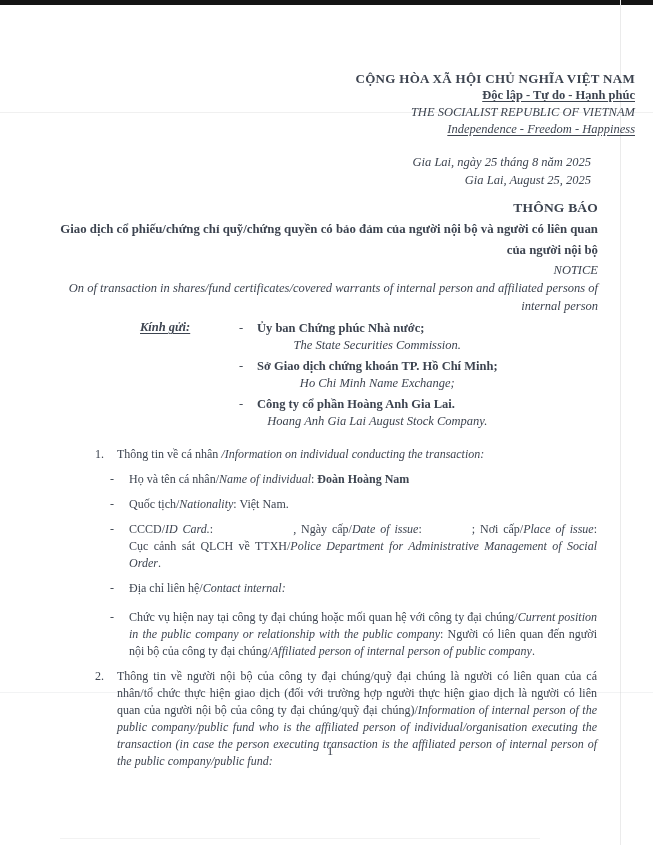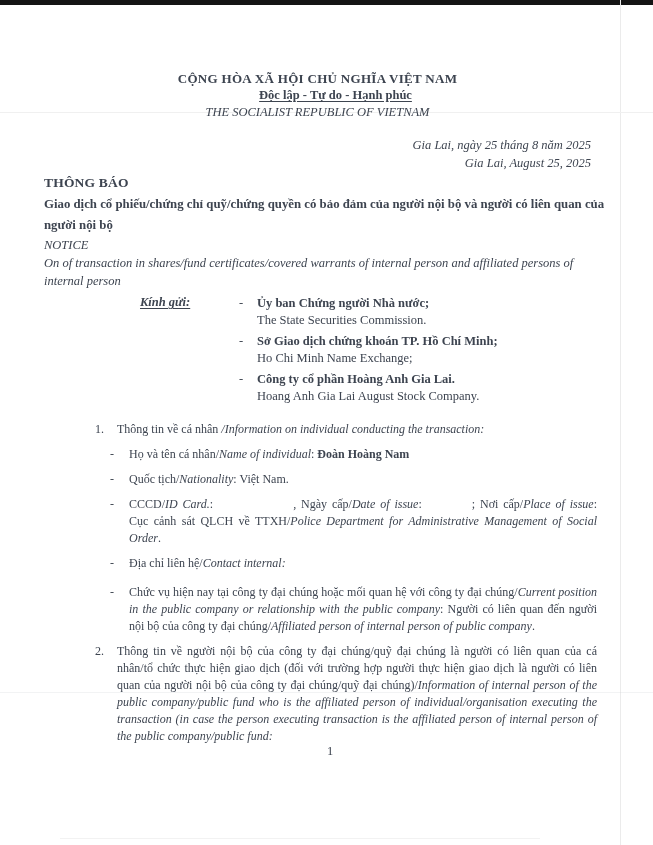--- a/index.html
+++ b/index.html
@@ -14,41 +14,41 @@
   .topbar { position:absolute; top:0; left:0; width:653px; height:5px; background:#141414; }
 
   
   .v-artifact { position:absolute; top:0; left:620px; width:1px; height:845px; background:#ebebeb; }
   .h-artifact-1 { position:absolute; top:112px; left:0; width:653px; height:1px; background:#f0f0f0; }
   .h-artifact-2 { position:absolute; top:692px; left:0; width:653px; height:1px; background:rgba(210,212,215,0.28); }
   .h-artifact-3 { position:absolute; top:838px; left:60px; width:480px; height:1px; background:#f2f2f2; }
 
   .content { position:absolute; top:5px; left:0; width:653px; }
 
-  .nat-header { margin-top:65px; width:653px; text-align:center; padding-right:18px; box-sizing:border-box; line-height:17px; }
+  .nat-header { margin-top:65px; width:653px; text-align:right; padding-right:18px; box-sizing:border-box; line-height:17px; }
   .nat-header .l1 { font-weight:bold; font-size:13px; letter-spacing:0.3px; }
   .nat-header .l2 { font-weight:bold; font-size:12.5px; text-decoration:underline; text-underline-offset:2px;padding-left:36px; }
   .nat-header .l3 { font-style:italic; font-size:12.5px; }
   .nat-header .l4 { font-style:italic; font-size:12.5px; text-decoration:underline; text-underline-offset:2px; }
 
   .dateblock { margin-top:15px; text-align:right; padding-right:62px; font-style:italic; font-size:12.5px; line-height:18px; }
 
-  .titleblock { margin-top:1px; text-align:left; padding:0 38px 0 44px; box-sizing:border-box; }
+  .titleblock { margin-top:9px; text-align:right; padding:0 55px 0 44px; box-sizing:border-box; }
   .titleblock .t1 { font-weight:bold; font-size:13.5px; line-height:20px; letter-spacing:0.2px; }
   .titleblock .t2 { font-weight:bold; font-size:12.8px; line-height:21px; margin-top:1px; }
   .titleblock .t3 { font-style:italic; font-size:12.5px; line-height:18px; }
   .titleblock .t4 { font-style:italic; font-size:12.5px; line-height:18px; }
 
   .recipients { margin-top:5px; margin-left:140px; display:flex; font-size:12.5px; }
   .recipients .label { font-weight:bold; font-style:italic; text-decoration:underline; text-underline-offset:2px; width:66px; flex:0 0 auto; margin-right:33px; }
   .recipient-item { margin-bottom:5px; }
   .recipient-item .vn-row { display:flex; line-height:16px; }
   .recipient-item .vn-row .dash { width:18px; flex:0 0 auto; }
   .recipient-item .vn { font-weight:bold; }
-  .recipient-item .en { line-height:16px; margin-left:18px; margin-top:1px; }
+  .recipient-item .en { font-style:italic; line-height:16px; margin-left:18px; margin-top:1px;text-align:center; }
 
   .body { margin-top:12px; padding-left:95px; padding-right:56px; font-size:12px; line-height:17px; }
   .num-item { display:flex; }
   .num-item .num { width:22px; flex:0 0 auto; }
   .num-item .ntext { flex:1; text-align:justify; }
   .sublist { margin-top:8px; padding-left:15px; }
   .sub-item { display:flex; margin-bottom:8px; }
   .sub-item.gap-before { margin-top:12px; }
   .sub-item .dash { width:19px; flex:0 0 auto; }
   .sub-item .stext { flex:1; text-align:justify; }
@@ -69,41 +69,42 @@
   <div class="h-artifact-1"></div>
   <div class="h-artifact-2"></div>
   <div class="h-artifact-3"></div>
 
   <div class="content">
 
     <div class="nat-header">
       <div class="l1">CỘNG HÒA XÃ HỘI CHỦ NGHĨA VIỆT NAM</div>
       <div class="l2">Độc lập - Tự do - Hạnh phúc</div>
       <div class="l3">THE SOCIALIST REPUBLIC OF VIETNAM</div>
+      <div class="l4">Independence - Freedom - Happiness</div>
     </div>
 
     <div class="dateblock">
       <div>Gia Lai, ngày 25 tháng 8 năm 2025</div>
       <div>Gia Lai, August 25, 2025</div>
     </div>
 
     <div class="titleblock">
       <div class="t1">THÔNG BÁO</div>
       <div class="t2">Giao dịch cổ phiếu/chứng chỉ quỹ/chứng quyền có bảo đảm của người nội bộ và người có liên quan của người nội bộ</div>
       <div class="t3">NOTICE</div>
       <div class="t4">On of transaction in shares/fund certificates/covered warrants of internal person and affiliated persons of internal person</div>
     </div>
 
     <div class="recipients">
       <div class="label">Kính gửi:</div>
       <div>
         <div class="recipient-item">
           <div class="vn-row">
             <span class="dash">-</span>
-            <span class="vn">Ủy ban Chứng người Nhà nước;</span>
+            <span class="vn">Ủy ban Chứng phúc Nhà nước;</span>
           </div>
           <div class="en">The State Securities Commission.</div>
         </div>
         <div class="recipient-item">
           <div class="vn-row">
             <span class="dash">-</span>
             <span class="vn">Sở Giao dịch chứng khoán TP. Hồ Chí Minh;</span>
           </div>
           <div class="en">Ho Chi Minh Name Exchange;</div>
         </div>

